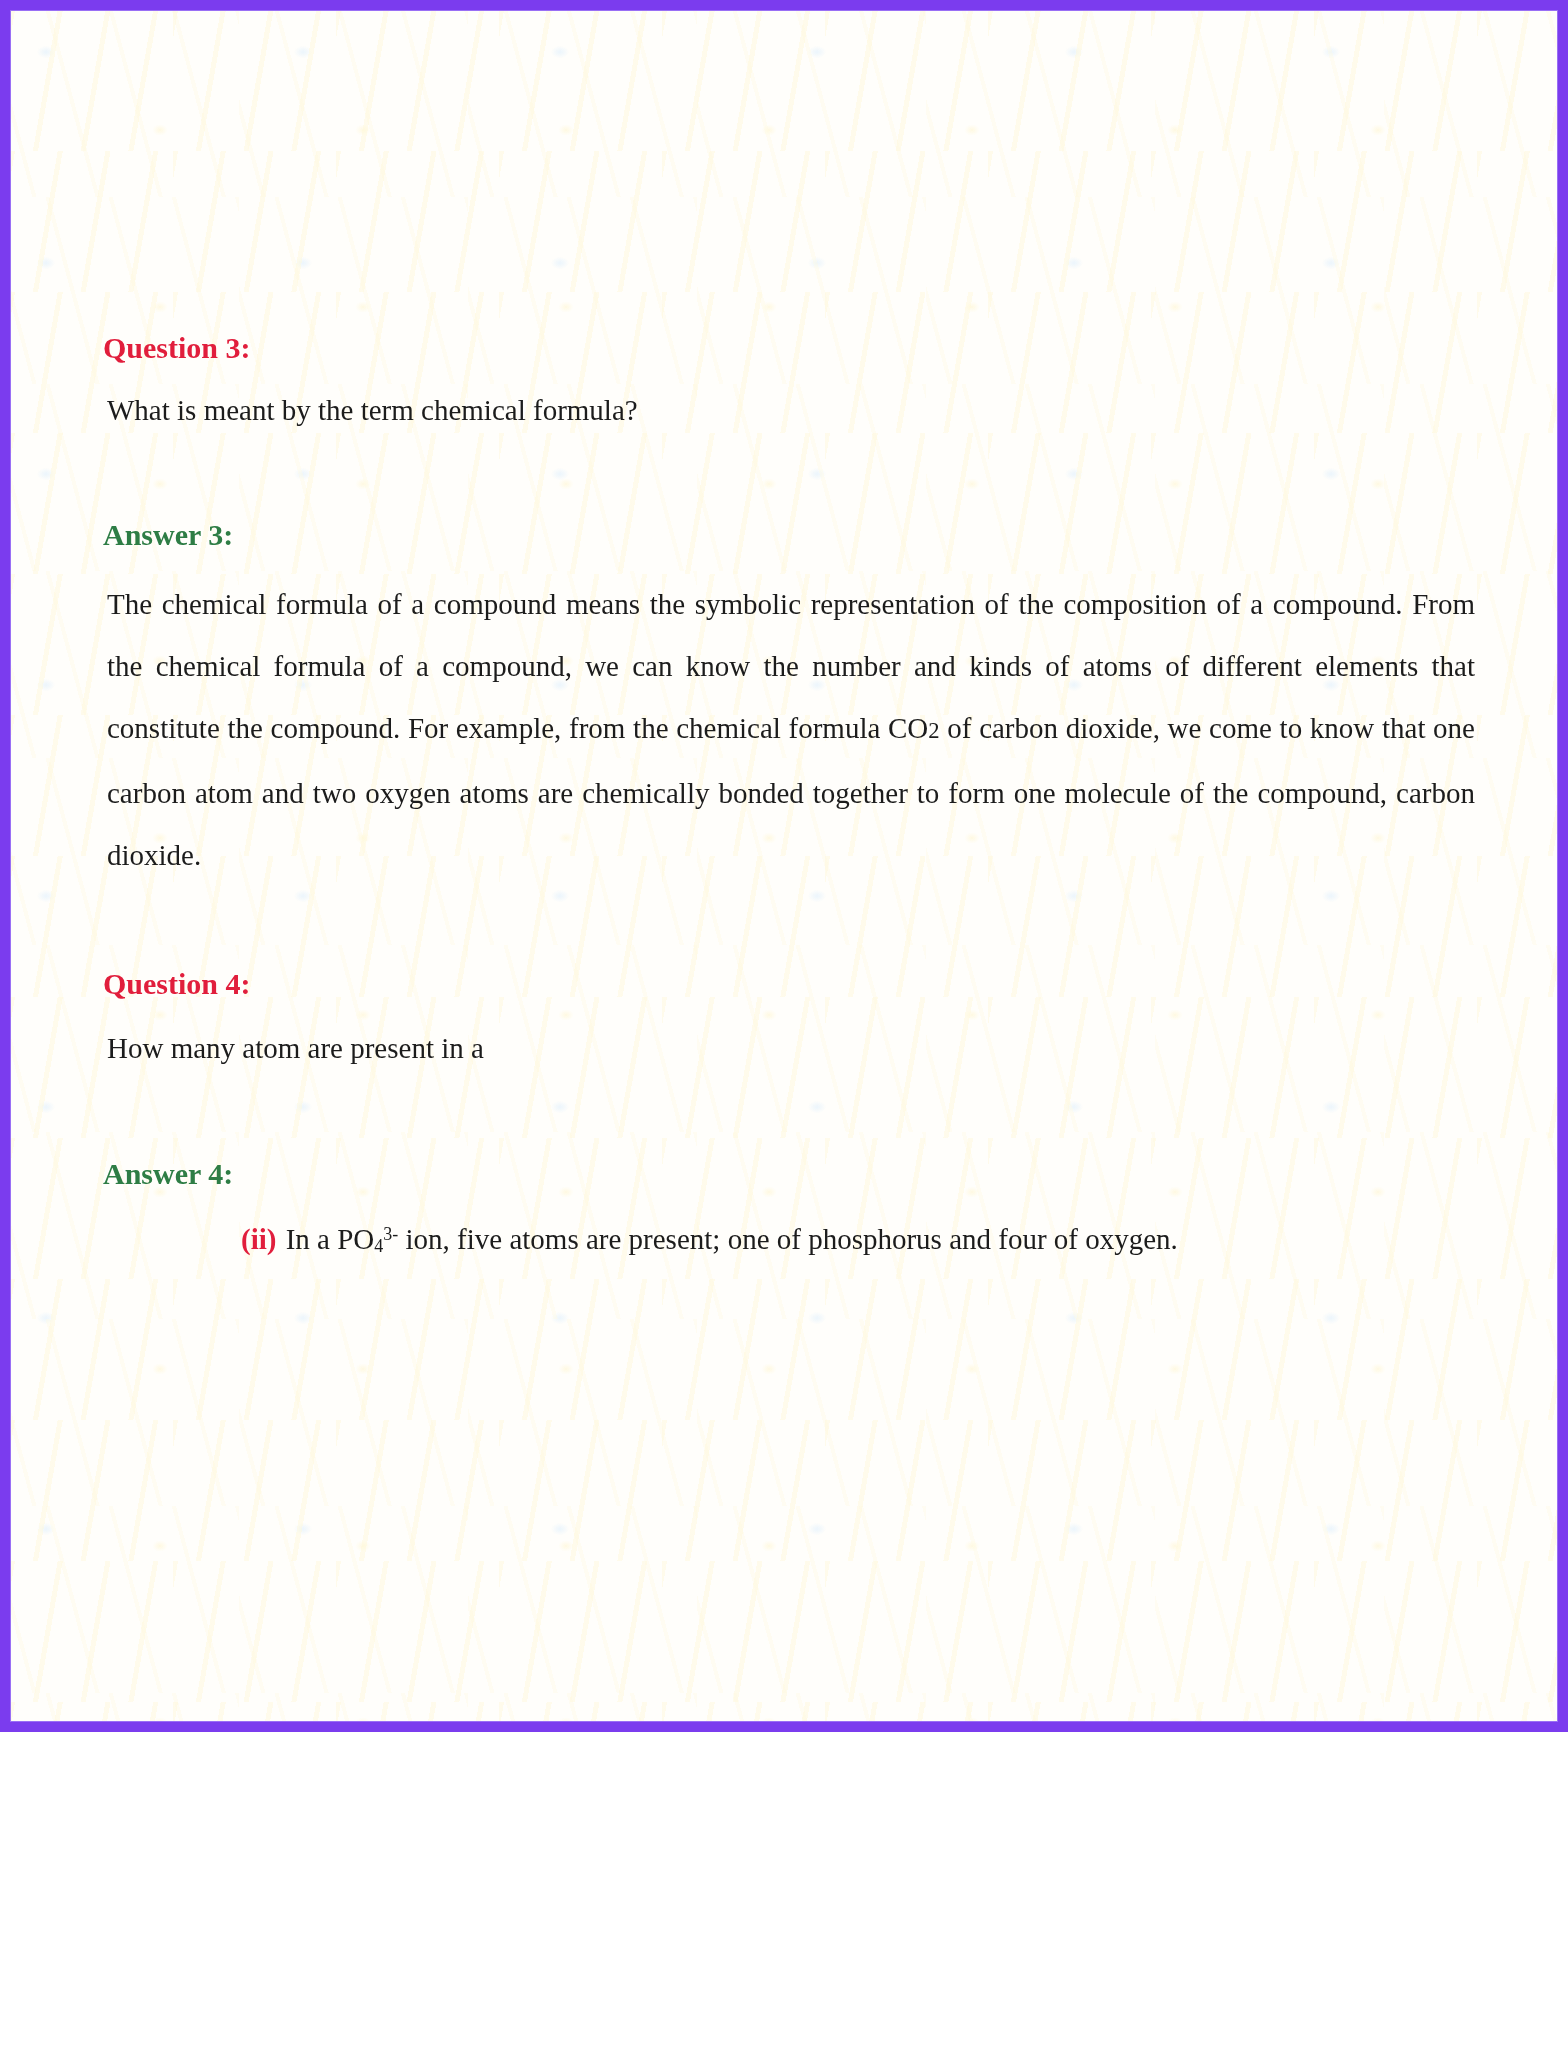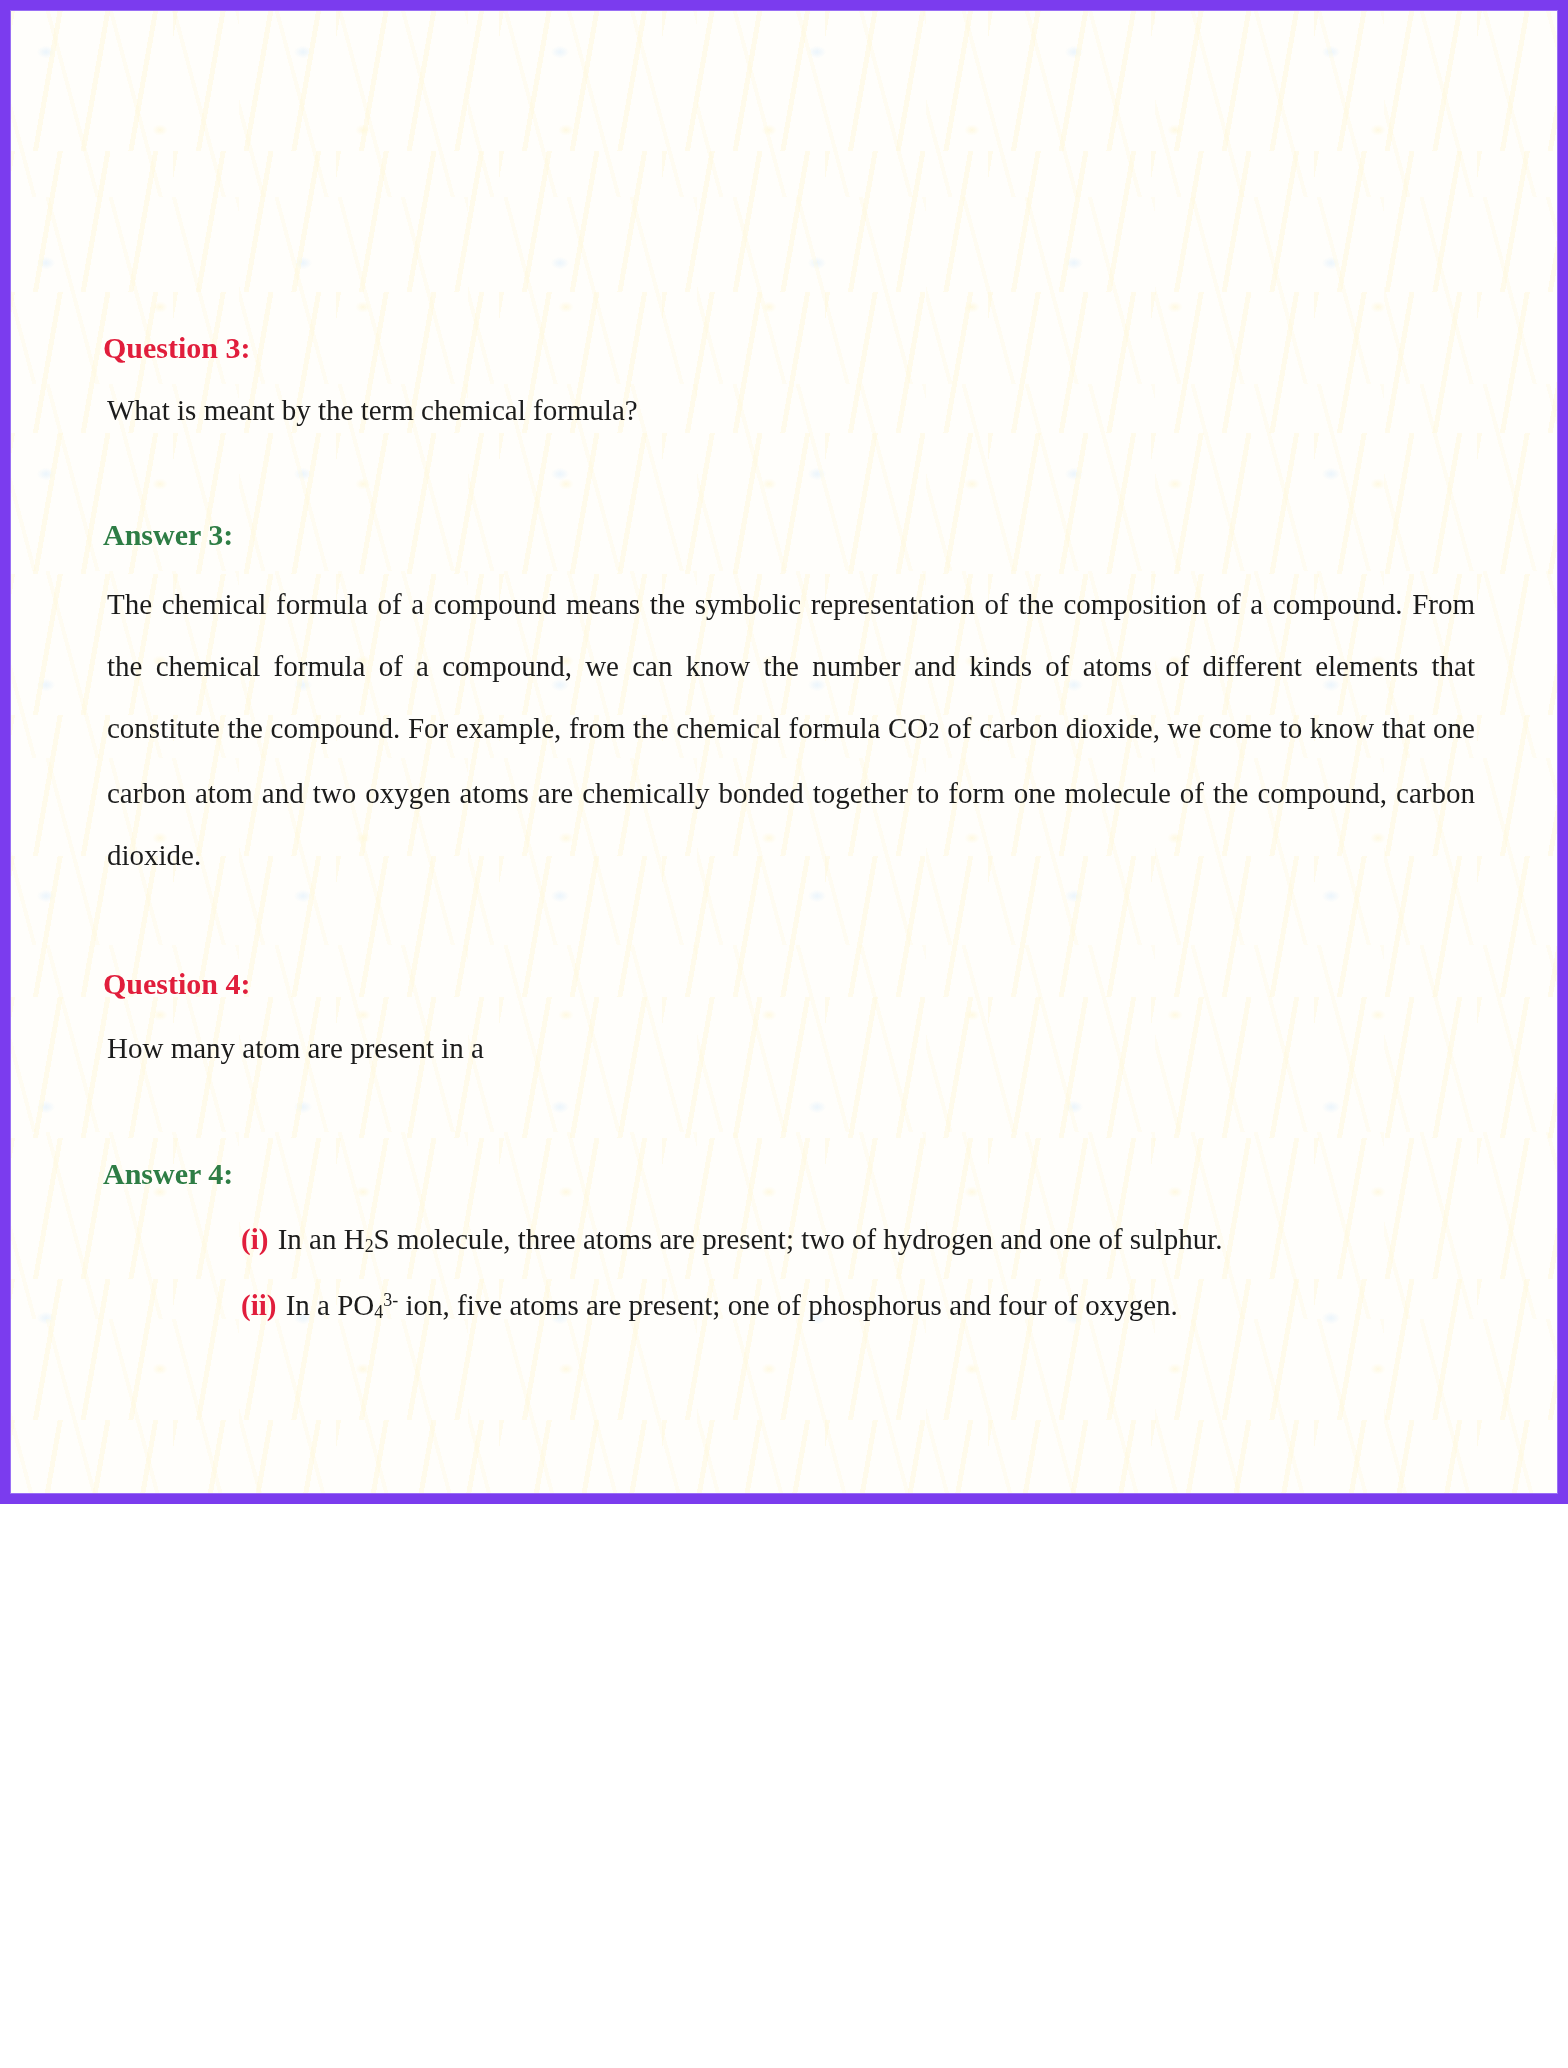--- a/index.html
+++ b/index.html
@@ -8,21 +8,21 @@
   }
   body {
     width: 1568px;
     height: 2068px;
     font-family: "Liberation Serif", serif;
     color: #1c1c1c;
   }
   .page {
     box-sizing: border-box;
     width: 1568px;
-    height: 1504px;
+    height: 1732px;
     border: 10px solid #7b3cee;
     box-shadow: inset 0 0 0 1px #9a6ff5;
     padding: 318px 105px 0 93px;
     background-color: #fffefb;
     background-image:
       repeating-linear-gradient(100deg, rgba(255,248,216,0.45) 0px, rgba(255,248,216,0.45) 5px, rgba(255,255,255,0) 5px, rgba(255,255,255,0) 47px),
       repeating-linear-gradient(255deg, rgba(255,250,226,0.38) 0px, rgba(255,250,226,0.38) 4px, rgba(255,255,255,0) 4px, rgba(255,255,255,0) 61px),
       radial-gradient(ellipse 13px 9px at 36px 42px, rgba(219,238,252,0.55), rgba(255,255,255,0) 70%),
       radial-gradient(ellipse 11px 8px at 150px 120px, rgba(255,246,205,0.55), rgba(255,255,255,0) 70%);
     background-size: 163px 141px, 229px 187px, 257px 211px, 203px 177px;
@@ -88,18 +88,17 @@
   <section>
     <h2 class="q-heading q4-heading">Question 4:</h2>
     <p class="q4-text">How many atom are present in a</p>
     <div class="item-list">
     </div>
   </section>
 
   <section>
     <h2 class="a-heading a4-heading">Answer 4:</h2>
     <div class="item-list">
-      <p class="item"><span class="marker">(i)</span><span>In an H</span><sub class="chem">2</sub><span>S molecule, three atoms are present; two of hydrogen and one of sulphur.</span></p>
       <p class="item"><span class="marker">(ii)</span><span>In a PO</span><sub class="chem">4</sub><sup class="chem">3-</sup><span> ion, five atoms are present; one of phosphorus and four of oxygen.</span></p>
     </div>
   </section>
 
 </div>
 
 </body></html>

